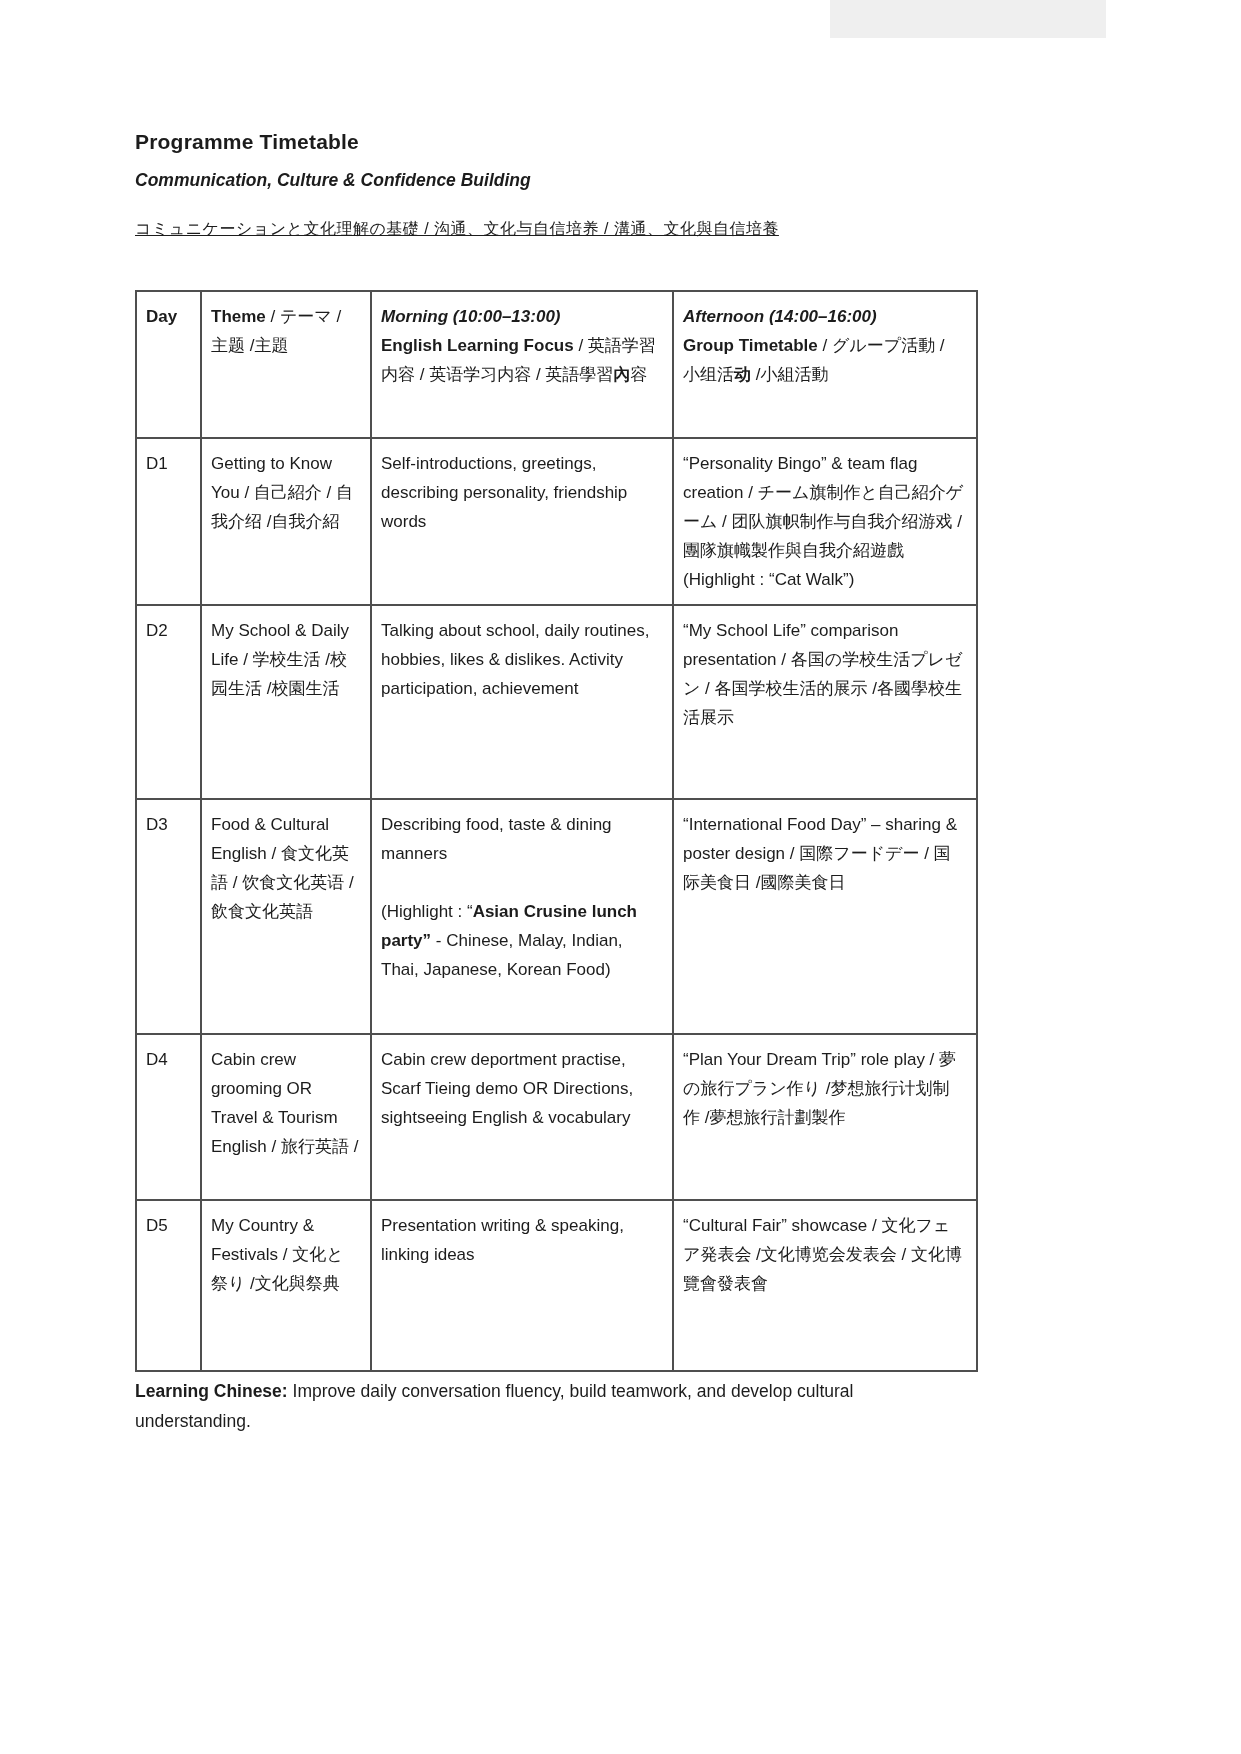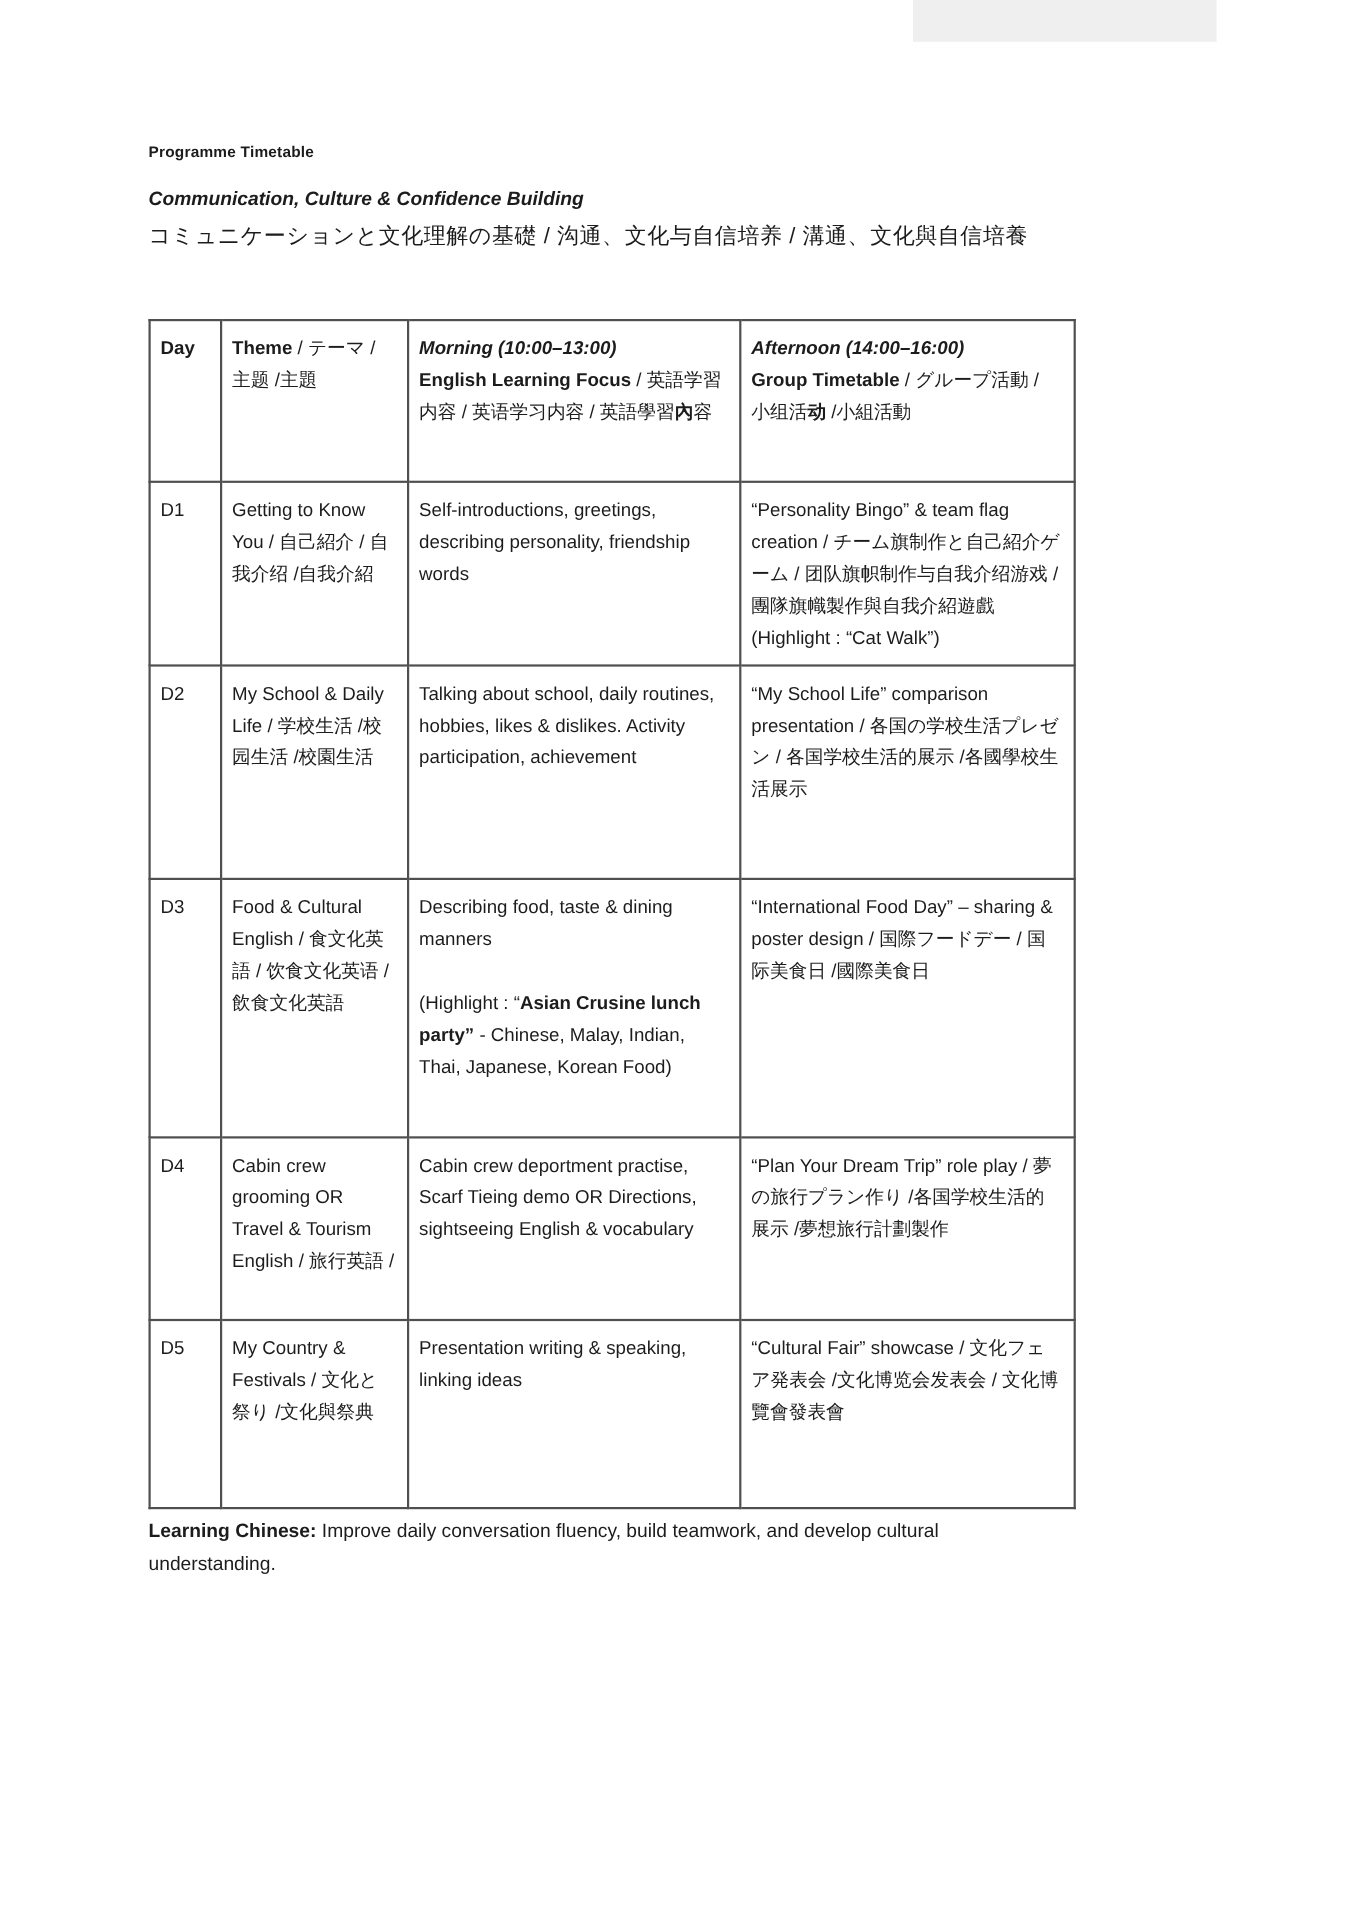--- a/index.html
+++ b/index.html
@@ -10,29 +10,29 @@
     font-family: "Liberation Sans", "DejaVu Sans", sans-serif;
     color: #1c1c1c;
   }
   .scan-artifact {
     position: absolute; top: 0; left: 830px;
     width: 276px; height: 38px;
     background: #efefef;
   }
   .doc-title {
     position: absolute; top: 130px; left: 135px;
-    font-size: 14px; font-weight: bold; letter-spacing: 0.2px;
+    font-size: 21px; font-weight: bold; letter-spacing: 0.2px;
   }
   .doc-subtitle {
     position: absolute; top: 170px; left: 135px;
     font-size: 17.5px; font-weight: bold; font-style: italic;
   }
   .doc-subtitle-cjk {
-    position: absolute; top: 201px; left: 135px;
-    font-size: 20px; letter-spacing: 0.5px;
+    position: absolute; top: 219px; left: 135px;
+    font-size: 16px; letter-spacing: 0.5px; text-decoration: underline;
   }
   table.timetable {
     position: absolute; top: 290px; left: 135px;
     width: 841px;
     border-collapse: collapse; table-layout: fixed;
     font-size: 17px; line-height: 29px;
   }
   .timetable td, .timetable th {
     border: 2px solid #4f4f4f;
     vertical-align: top;
@@ -119,21 +119,21 @@
       <div class="gap-line"></div>
       <div><span>(Highlight : “</span><span class="b">Asian Crusine lunch party”</span><span>  - Chinese, Malay, Indian, Thai, Japanese, Korean Food)</span></div>
     </td>
     <td>“International Food Day” – sharing &amp; poster design / 国際フードデー / 国际美食日  /國際美食日</td>
   </tr>
 
   <tr class="row-d4">
     <td>D4</td>
     <td>Cabin crew grooming OR Travel &amp; Tourism English / 旅行英語 /</td>
     <td>Cabin crew deportment practise, Scarf Tieing demo OR Directions, sightseeing English &amp; vocabulary</td>
-    <td>“Plan Your Dream Trip” role play / 夢の旅行プラン作り /各国学校生活的展示  /夢想旅行計劃製作</td>
+    <td>“Plan Your Dream Trip” role play / 夢の旅行プラン作り /梦想旅行计划制作  /夢想旅行計劃製作</td>
   </tr>
 
   <tr class="row-d5">
     <td>D5</td>
     <td>My Country &amp; Festivals / 文化と祭り /文化與祭典</td>
     <td>Presentation writing &amp; speaking, linking ideas</td>
     <td>“Cultural Fair” showcase / 文化フェア発表会 /文化博览会发表会 / 文化博覽會發表會</td>
   </tr>
 </tbody>
   </table>

